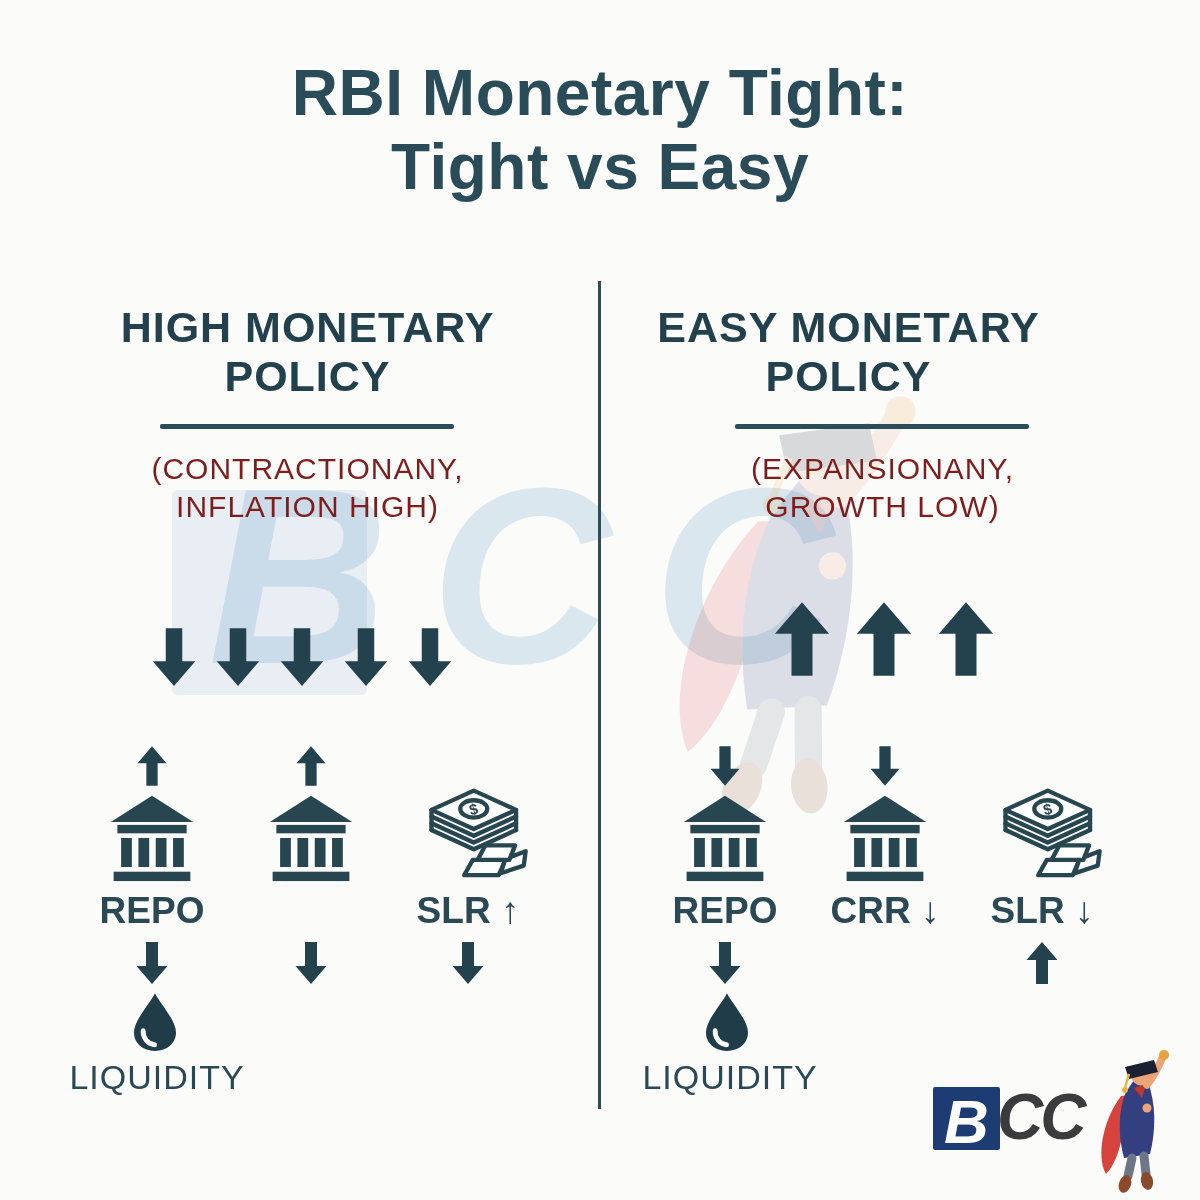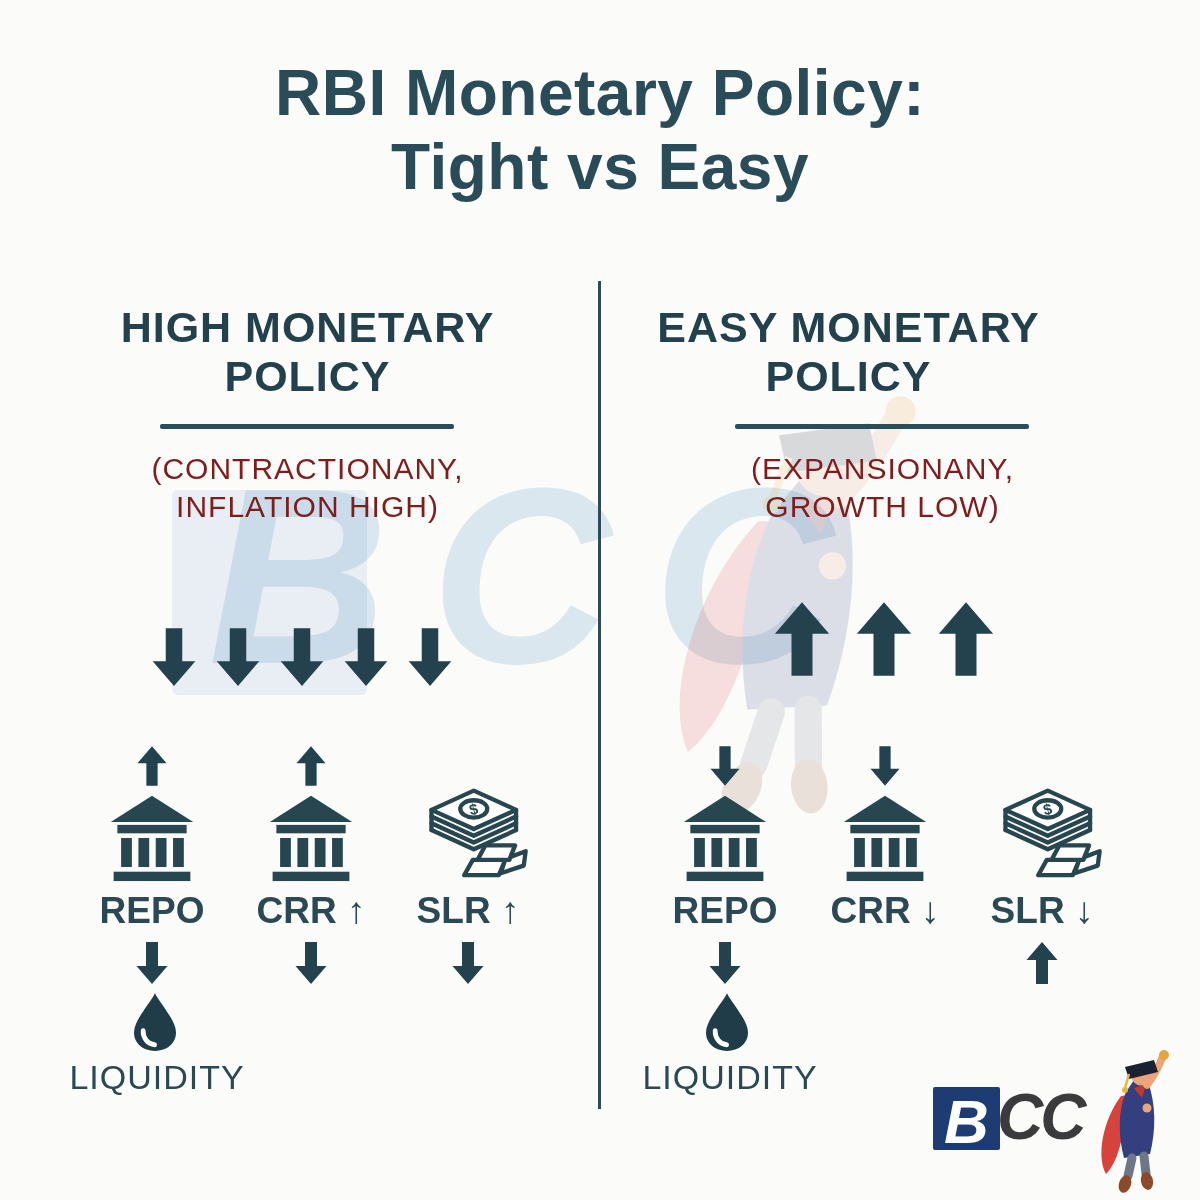--- a/index.html
+++ b/index.html
@@ -122,21 +122,21 @@
 
 <div class="canvas">
 
   <div class="abs wm-square"></div>
   <div class="abs wm-text">BCC</div>
   <svg class="abs wm-mascot">
       <use href="#sym-grad"></use>
     </svg>
 
   <div class="abs title">
-    <div>RBI Monetary Policy:</div>
+    <div>RBI Monetary Tight:</div>
     <div>Tight vs Easy</div>
   </div>
 
   <div class="abs divider"></div>
 
   <div class="abs col-head left">
     <div>HIGH MONETARY</div>
     <div>POLICY</div>
   </div>
   <div class="abs underline left"></div>
@@ -175,21 +175,20 @@
         <use href="#sym-arrow-down"></use>
       </svg>
   </div>
   <div class="abs instrument" style="left:231px">
     <svg class="ins-arrow-above">
         <use href="#sym-arrow-up"></use>
       </svg>
     <svg class="ins-bank">
         <use href="#sym-bank"></use>
       </svg>
-    <div class="ins-label">CRR ↑</div>
     <svg class="ins-arrow-below">
         <use href="#sym-arrow-down"></use>
       </svg>
   </div>
   <div class="abs instrument" style="left:388px">
     <svg class="ins-money">
         <use href="#sym-money"></use>
       </svg>
     <div class="ins-label">SLR ↑</div>
     <svg class="ins-arrow-below">

